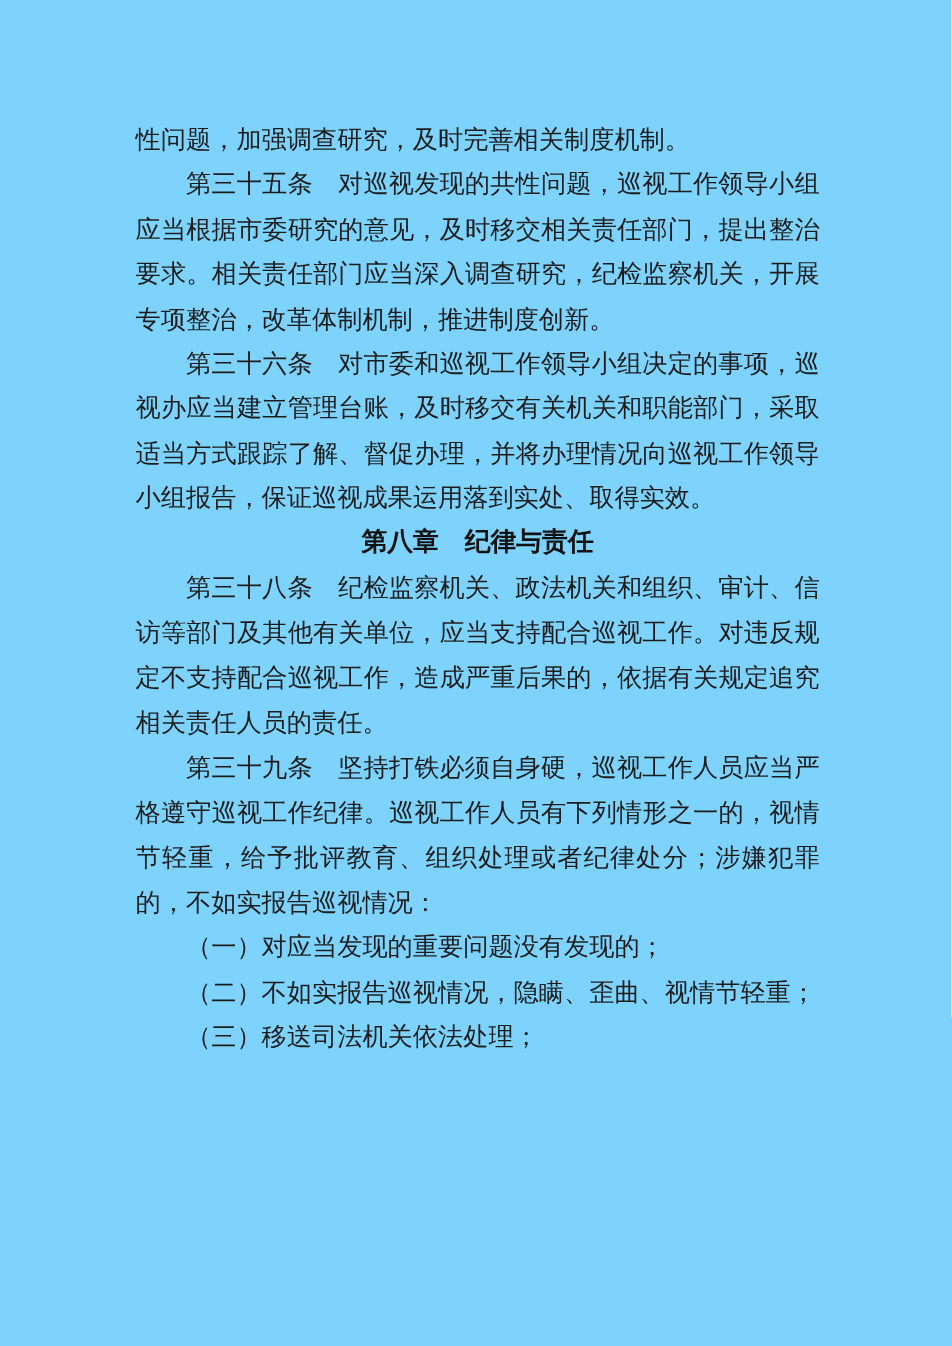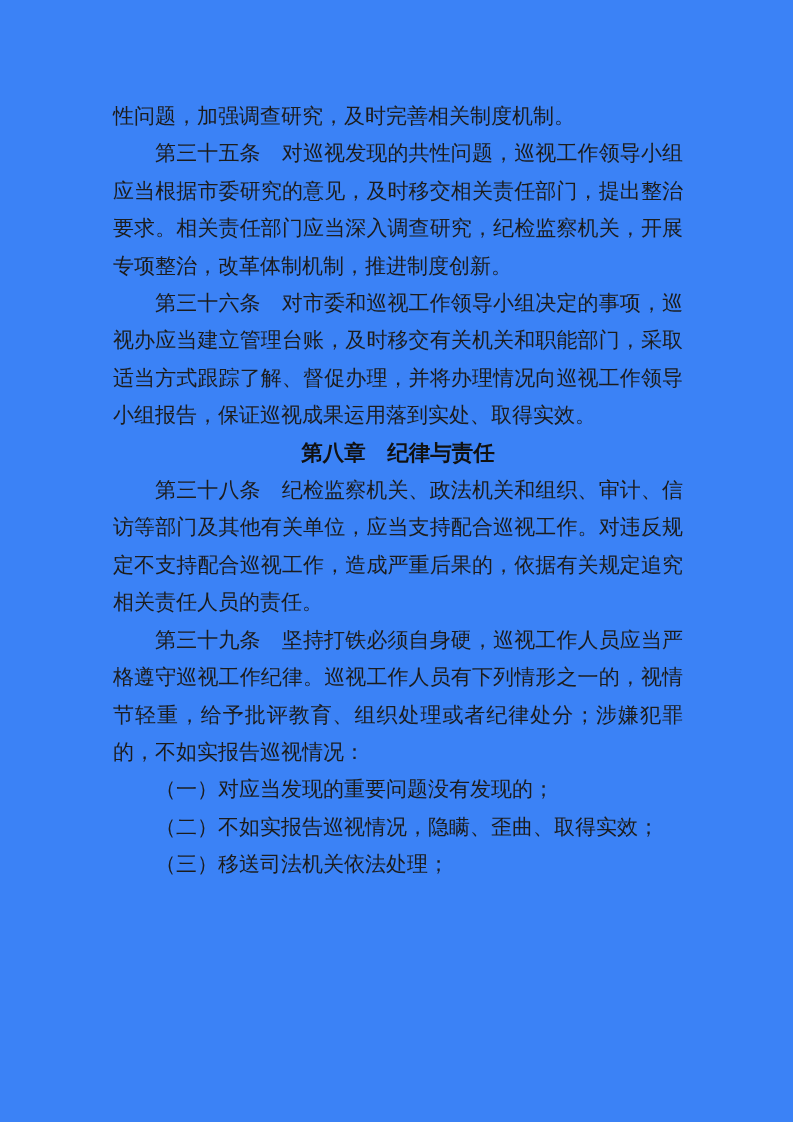--- a/index.html
+++ b/index.html
@@ -5,21 +5,21 @@
 <style>
   html, body {
     margin: 0;
     padding: 0;
     background: #ffffff;
   }
   .page {
     position: relative;
     width: 793px;
     height: 1122px;
-    background: #3b82f6;
+    background: #7dd3fc;
     overflow: hidden;
     font-family: "Liberation Serif", serif;
   }
   .content {
     position: absolute;
     left: 113px;
     top: 98px;
     width: 570px;
     font-size: 21px;
     line-height: 37.4px;
@@ -42,21 +42,21 @@
     text-indent: 2em;
   }
   .chapter-heading {
     margin: 0;
     padding: 0;
     text-indent: 0;
     text-align: center;
     font-weight: bold;
     font-size: 21.5px;
     color: #111111;
-    font-family: Liberation Serif, serif;
+    font-family: Liberation Mono, monospace;
     line-height: 37.4px;
   }
 </style>
 </head>
 <body>
 
 <div class="page">
   <div class="content">
 
     <p class="continuation">性问题，加强调查研究，及时完善相关制度机制。</p>
@@ -67,18 +67,18 @@
 
     <h2 class="chapter-heading">第八章　纪律与责任</h2>
 
 
     <p class="para">第三十八条　纪检监察机关、政法机关和组织、审计、信访等部门及其他有关单位，应当支持配合巡视工作。对违反规定不支持配合巡视工作，造成严重后果的，依据有关规定追究相关责任人员的责任。</p>
 
     <p class="para">第三十九条　坚持打铁必须自身硬，巡视工作人员应当严格遵守巡视工作纪律。巡视工作人员有下列情形之一的，视情节轻重，给予批评教育、组织处理或者纪律处分；涉嫌犯罪的，不如实报告巡视情况：</p>
 
     <p class="list-item">（一）对应当发现的重要问题没有发现的；</p>
 
-    <p class="list-item">（二）不如实报告巡视情况，隐瞒、歪曲、取得实效；</p>
+    <p class="list-item">（二）不如实报告巡视情况，隐瞒、歪曲、视情节轻重；</p>
 
     <p class="list-item">（三）移送司法机关依法处理；</p>
 
   </div>
 </div>
 
 </body></html>

